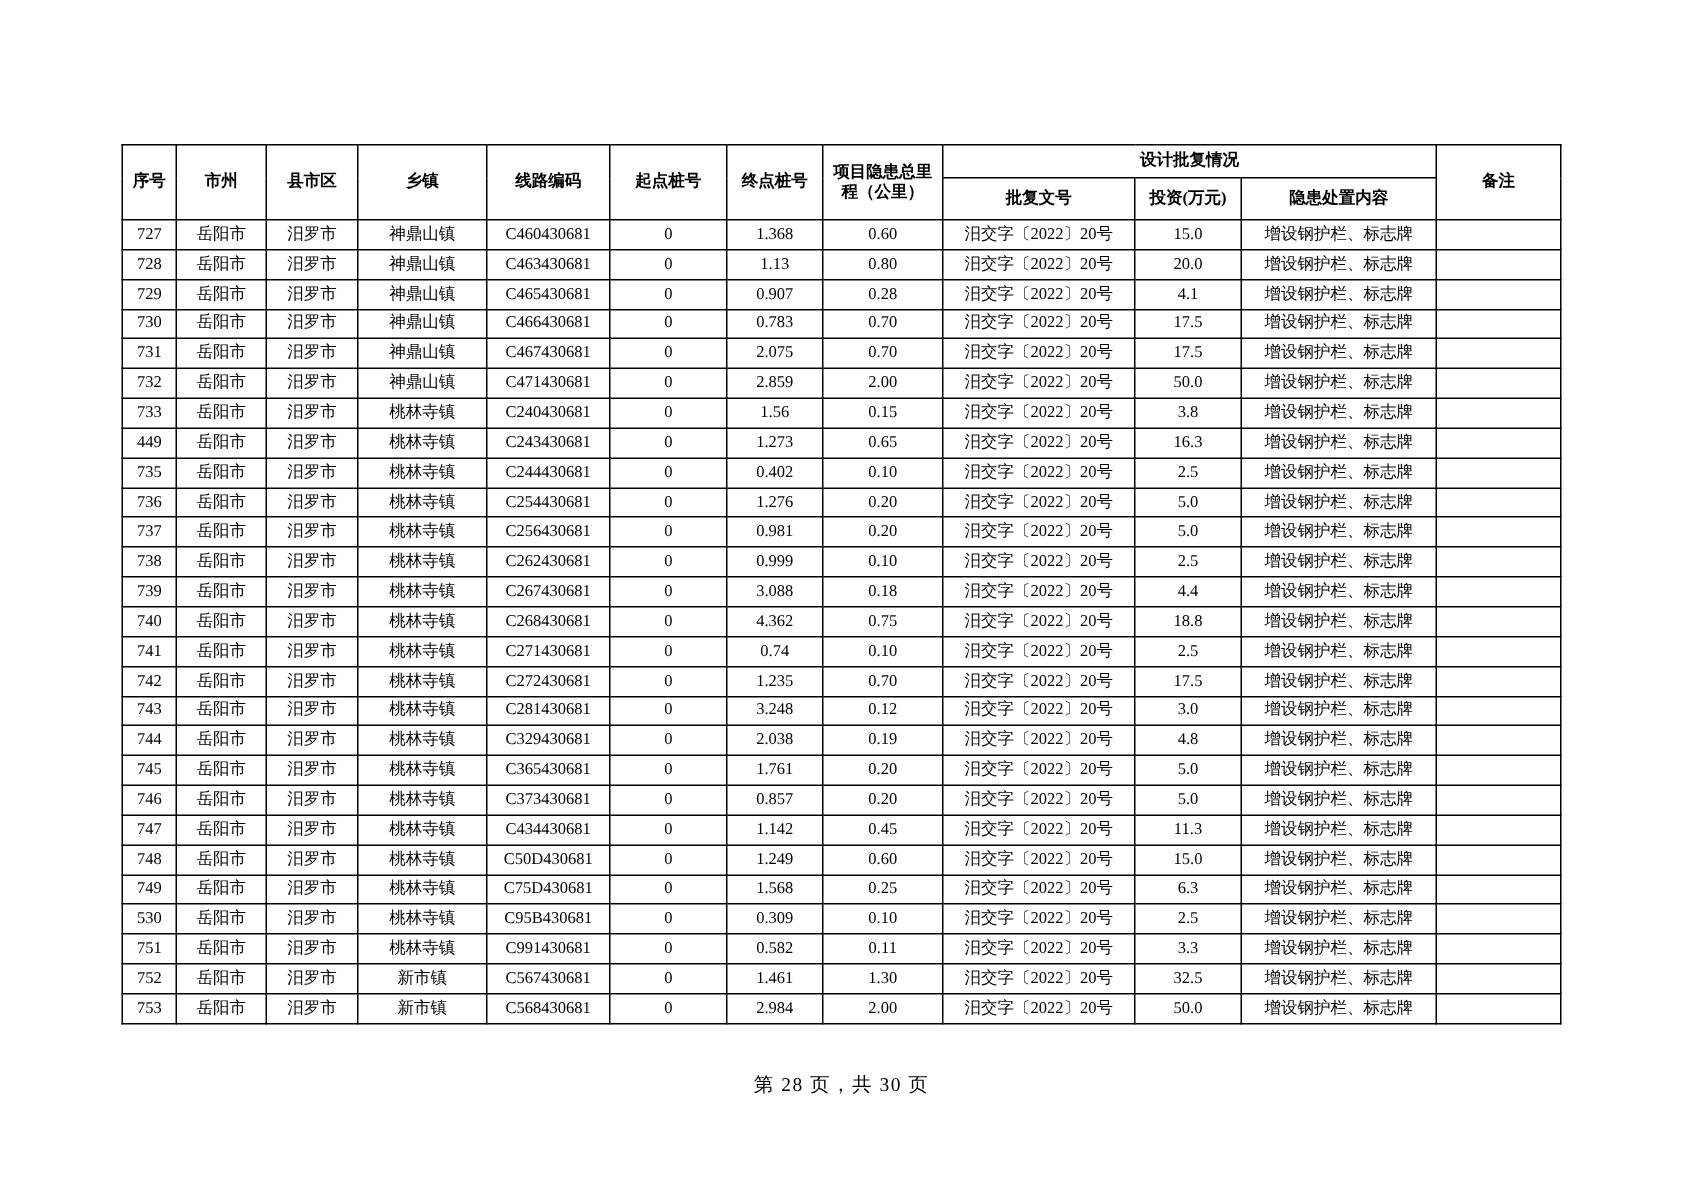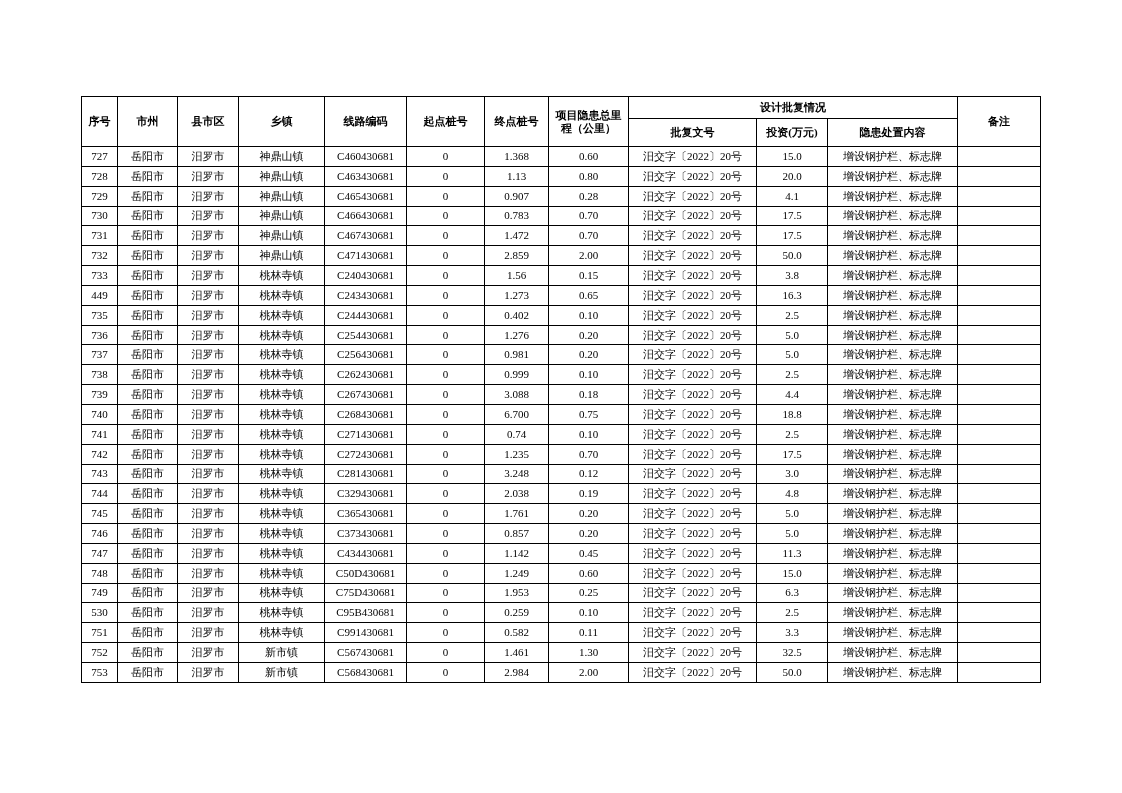--- a/index.html
+++ b/index.html
@@ -155,21 +155,21 @@
           <td>增设钢护栏、标志牌</td>
           <td></td>
         </tr>
         <tr>
           <td>731</td>
           <td>岳阳市</td>
           <td>汨罗市</td>
           <td>神鼎山镇</td>
           <td>C467430681</td>
           <td>0</td>
-          <td>1.472</td>
+          <td>2.075</td>
           <td>0.70</td>
           <td>汨交字〔2022〕20号</td>
           <td>17.5</td>
           <td>增设钢护栏、标志牌</td>
           <td></td>
         </tr>
         <tr>
           <td>732</td>
           <td>岳阳市</td>
           <td>汨罗市</td>
@@ -281,21 +281,21 @@
           <td>增设钢护栏、标志牌</td>
           <td></td>
         </tr>
         <tr>
           <td>740</td>
           <td>岳阳市</td>
           <td>汨罗市</td>
           <td>桃林寺镇</td>
           <td>C268430681</td>
           <td>0</td>
-          <td>6.700</td>
+          <td>4.362</td>
           <td>0.75</td>
           <td>汨交字〔2022〕20号</td>
           <td>18.8</td>
           <td>增设钢护栏、标志牌</td>
           <td></td>
         </tr>
         <tr>
           <td>741</td>
           <td>岳阳市</td>
           <td>汨罗市</td>
@@ -407,35 +407,35 @@
           <td>增设钢护栏、标志牌</td>
           <td></td>
         </tr>
         <tr>
           <td>749</td>
           <td>岳阳市</td>
           <td>汨罗市</td>
           <td>桃林寺镇</td>
           <td>C75D430681</td>
           <td>0</td>
-          <td>1.953</td>
+          <td>1.568</td>
           <td>0.25</td>
           <td>汨交字〔2022〕20号</td>
           <td>6.3</td>
           <td>增设钢护栏、标志牌</td>
           <td></td>
         </tr>
         <tr>
           <td>530</td>
           <td>岳阳市</td>
           <td>汨罗市</td>
           <td>桃林寺镇</td>
           <td>C95B430681</td>
           <td>0</td>
-          <td>0.259</td>
+          <td>0.309</td>
           <td>0.10</td>
           <td>汨交字〔2022〕20号</td>
           <td>2.5</td>
           <td>增设钢护栏、标志牌</td>
           <td></td>
         </tr>
         <tr>
           <td>751</td>
           <td>岳阳市</td>
           <td>汨罗市</td>
@@ -473,14 +473,15 @@
           <td>2.984</td>
           <td>2.00</td>
           <td>汨交字〔2022〕20号</td>
           <td>50.0</td>
           <td>增设钢护栏、标志牌</td>
           <td></td>
         </tr>
       </tbody>
   </table>
 
+  <div class="page-footer">第 28 页，共 30 页</div>
 
 </div>
 
 </body></html>

